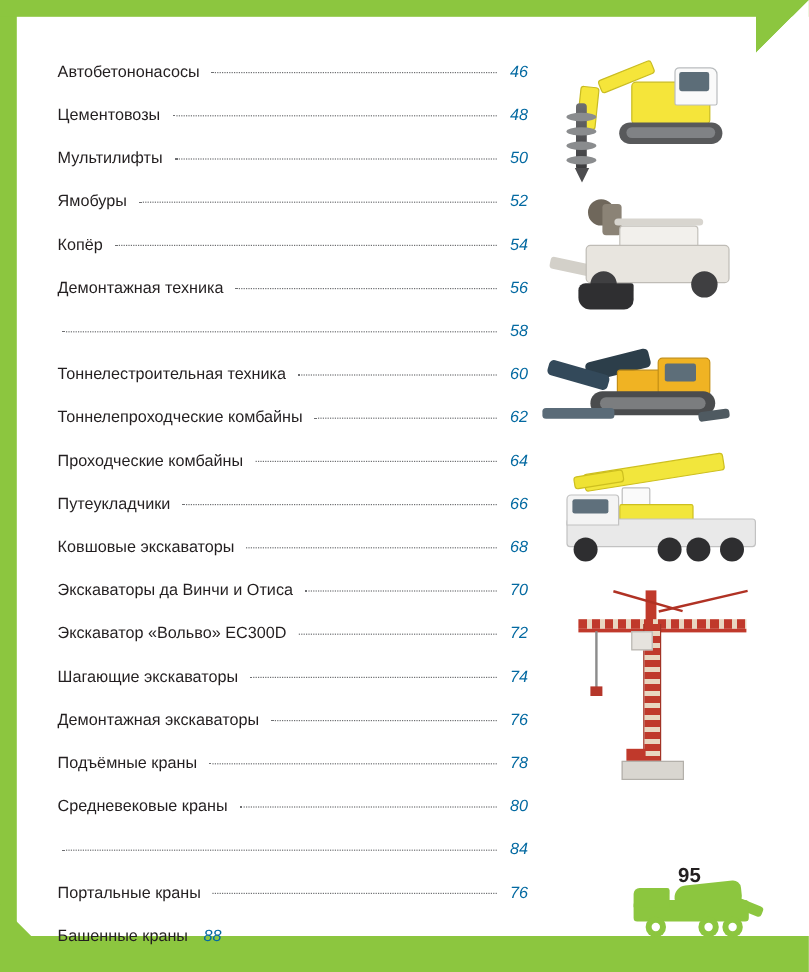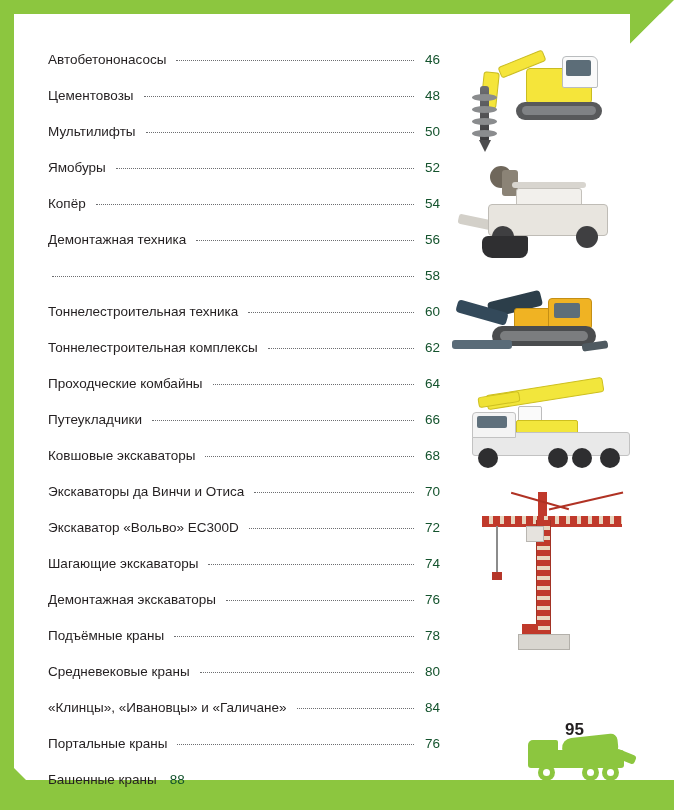--- a/index.html
+++ b/index.html
@@ -95,24 +95,25 @@
   .toc-dots {
     flex: 1 1 auto;
     position: relative;
     top: -3px;
     border-bottom: 1.6px dotted #6d6e71;
     margin: 0 4px;
     min-width: 10px;
   }
   .toc-page {
     flex: 0 0 auto;
-    color: #14532d;
+    color: #0369a1;
     font-size: 13.5px;
     text-align: right;
     min-width: 22px;
+    font-style: italic;
   }
 
   
   .illus-col {
     position: absolute;
     left: 452px;
     top: 46px;
     width: 200px;
   }
   .illus {
@@ -274,21 +275,21 @@
       <span class="toc-page">58</span>
     </div>
 
     <div class="toc-row">
       <span class="toc-title">Тоннелестроительная техника</span>
       <span class="toc-dots"></span>
       <span class="toc-page">60</span>
     </div>
 
     <div class="toc-row">
-      <span class="toc-title">Тоннелестроительная комплексы</span>
+      <span class="toc-title">Тоннелепроходческие комбайны</span>
       <span class="toc-dots"></span>
       <span class="toc-page">62</span>
     </div>
 
     <div class="toc-row">
       <span class="toc-title">Проходческие комбайны</span>
       <span class="toc-dots"></span>
       <span class="toc-page">64</span>
     </div>
 
@@ -335,21 +336,20 @@
     </div>
 
     <div class="toc-row">
       <span class="toc-title">Средневековые краны</span>
       <span class="toc-dots"></span>
       <span class="toc-page">80</span>
     </div>
 
 
     <div class="toc-row">
-      <span class="toc-title">«Клинцы», «Ивановцы» и «Галичане»</span>
       <span class="toc-dots"></span>
       <span class="toc-page">84</span>
     </div>
 
     <div class="toc-row">
       <span class="toc-title">Портальные краны</span>
       <span class="toc-dots"></span>
       <span class="toc-page">76</span>
     </div>
 

